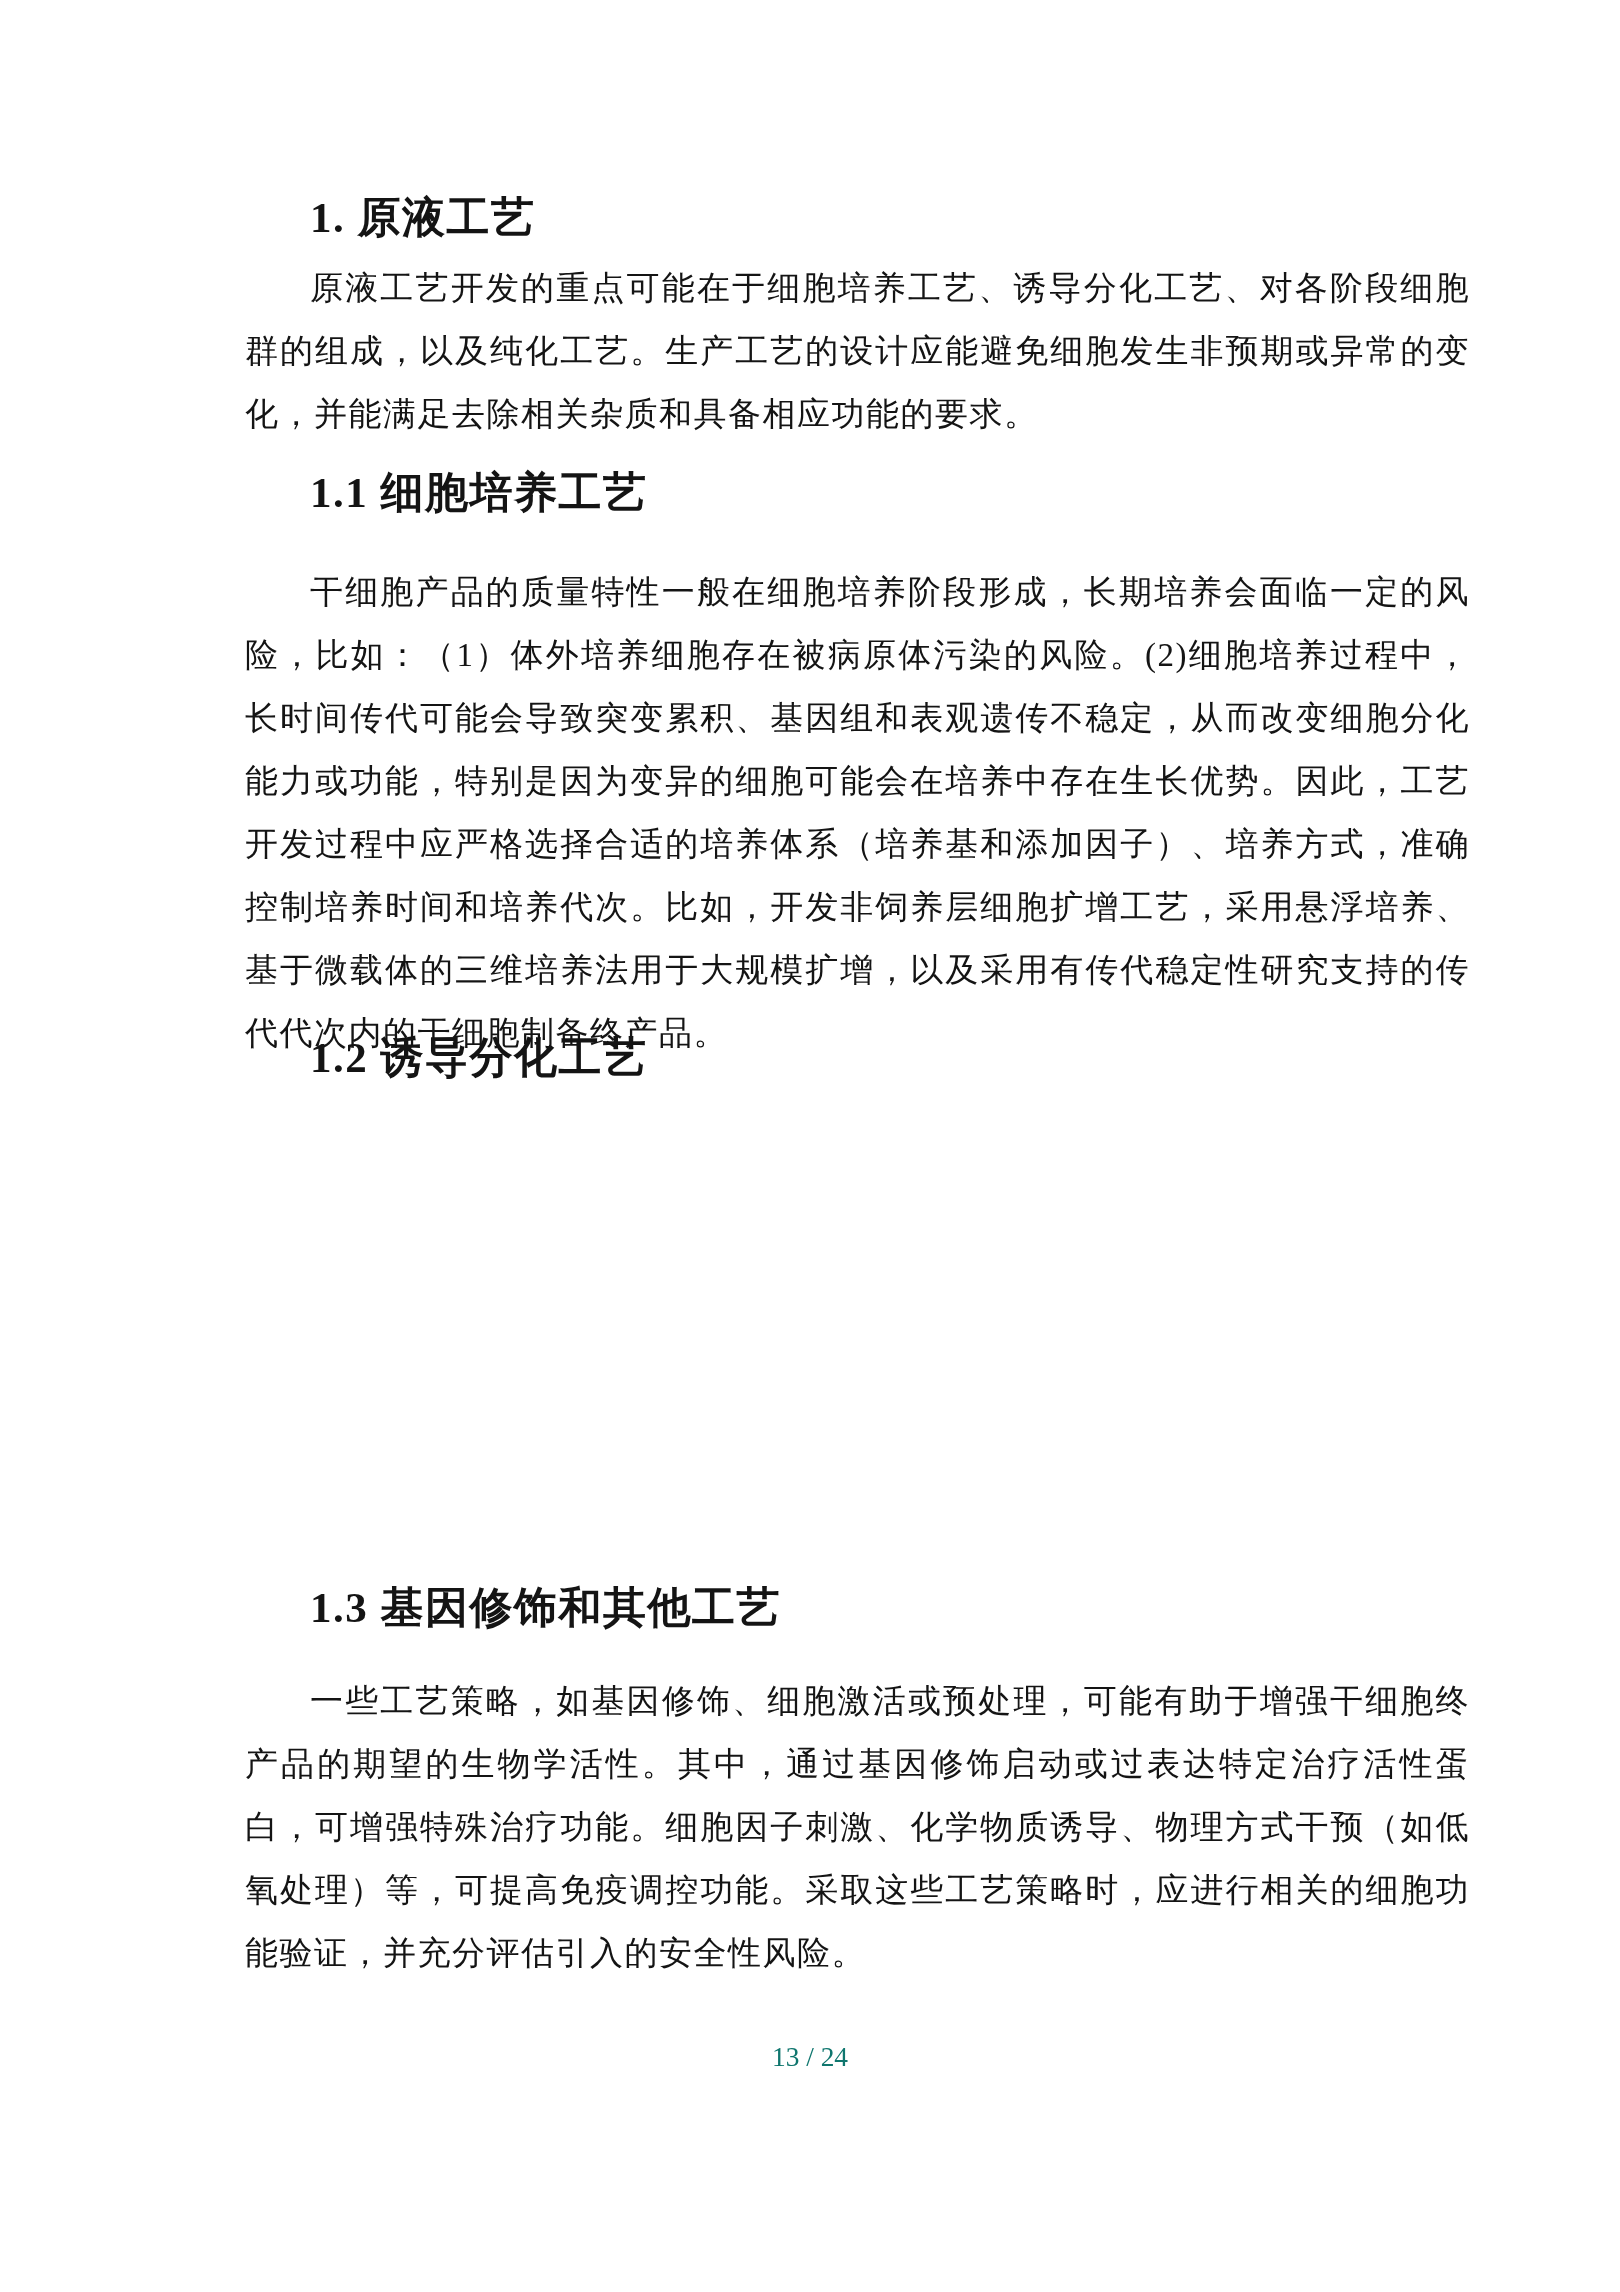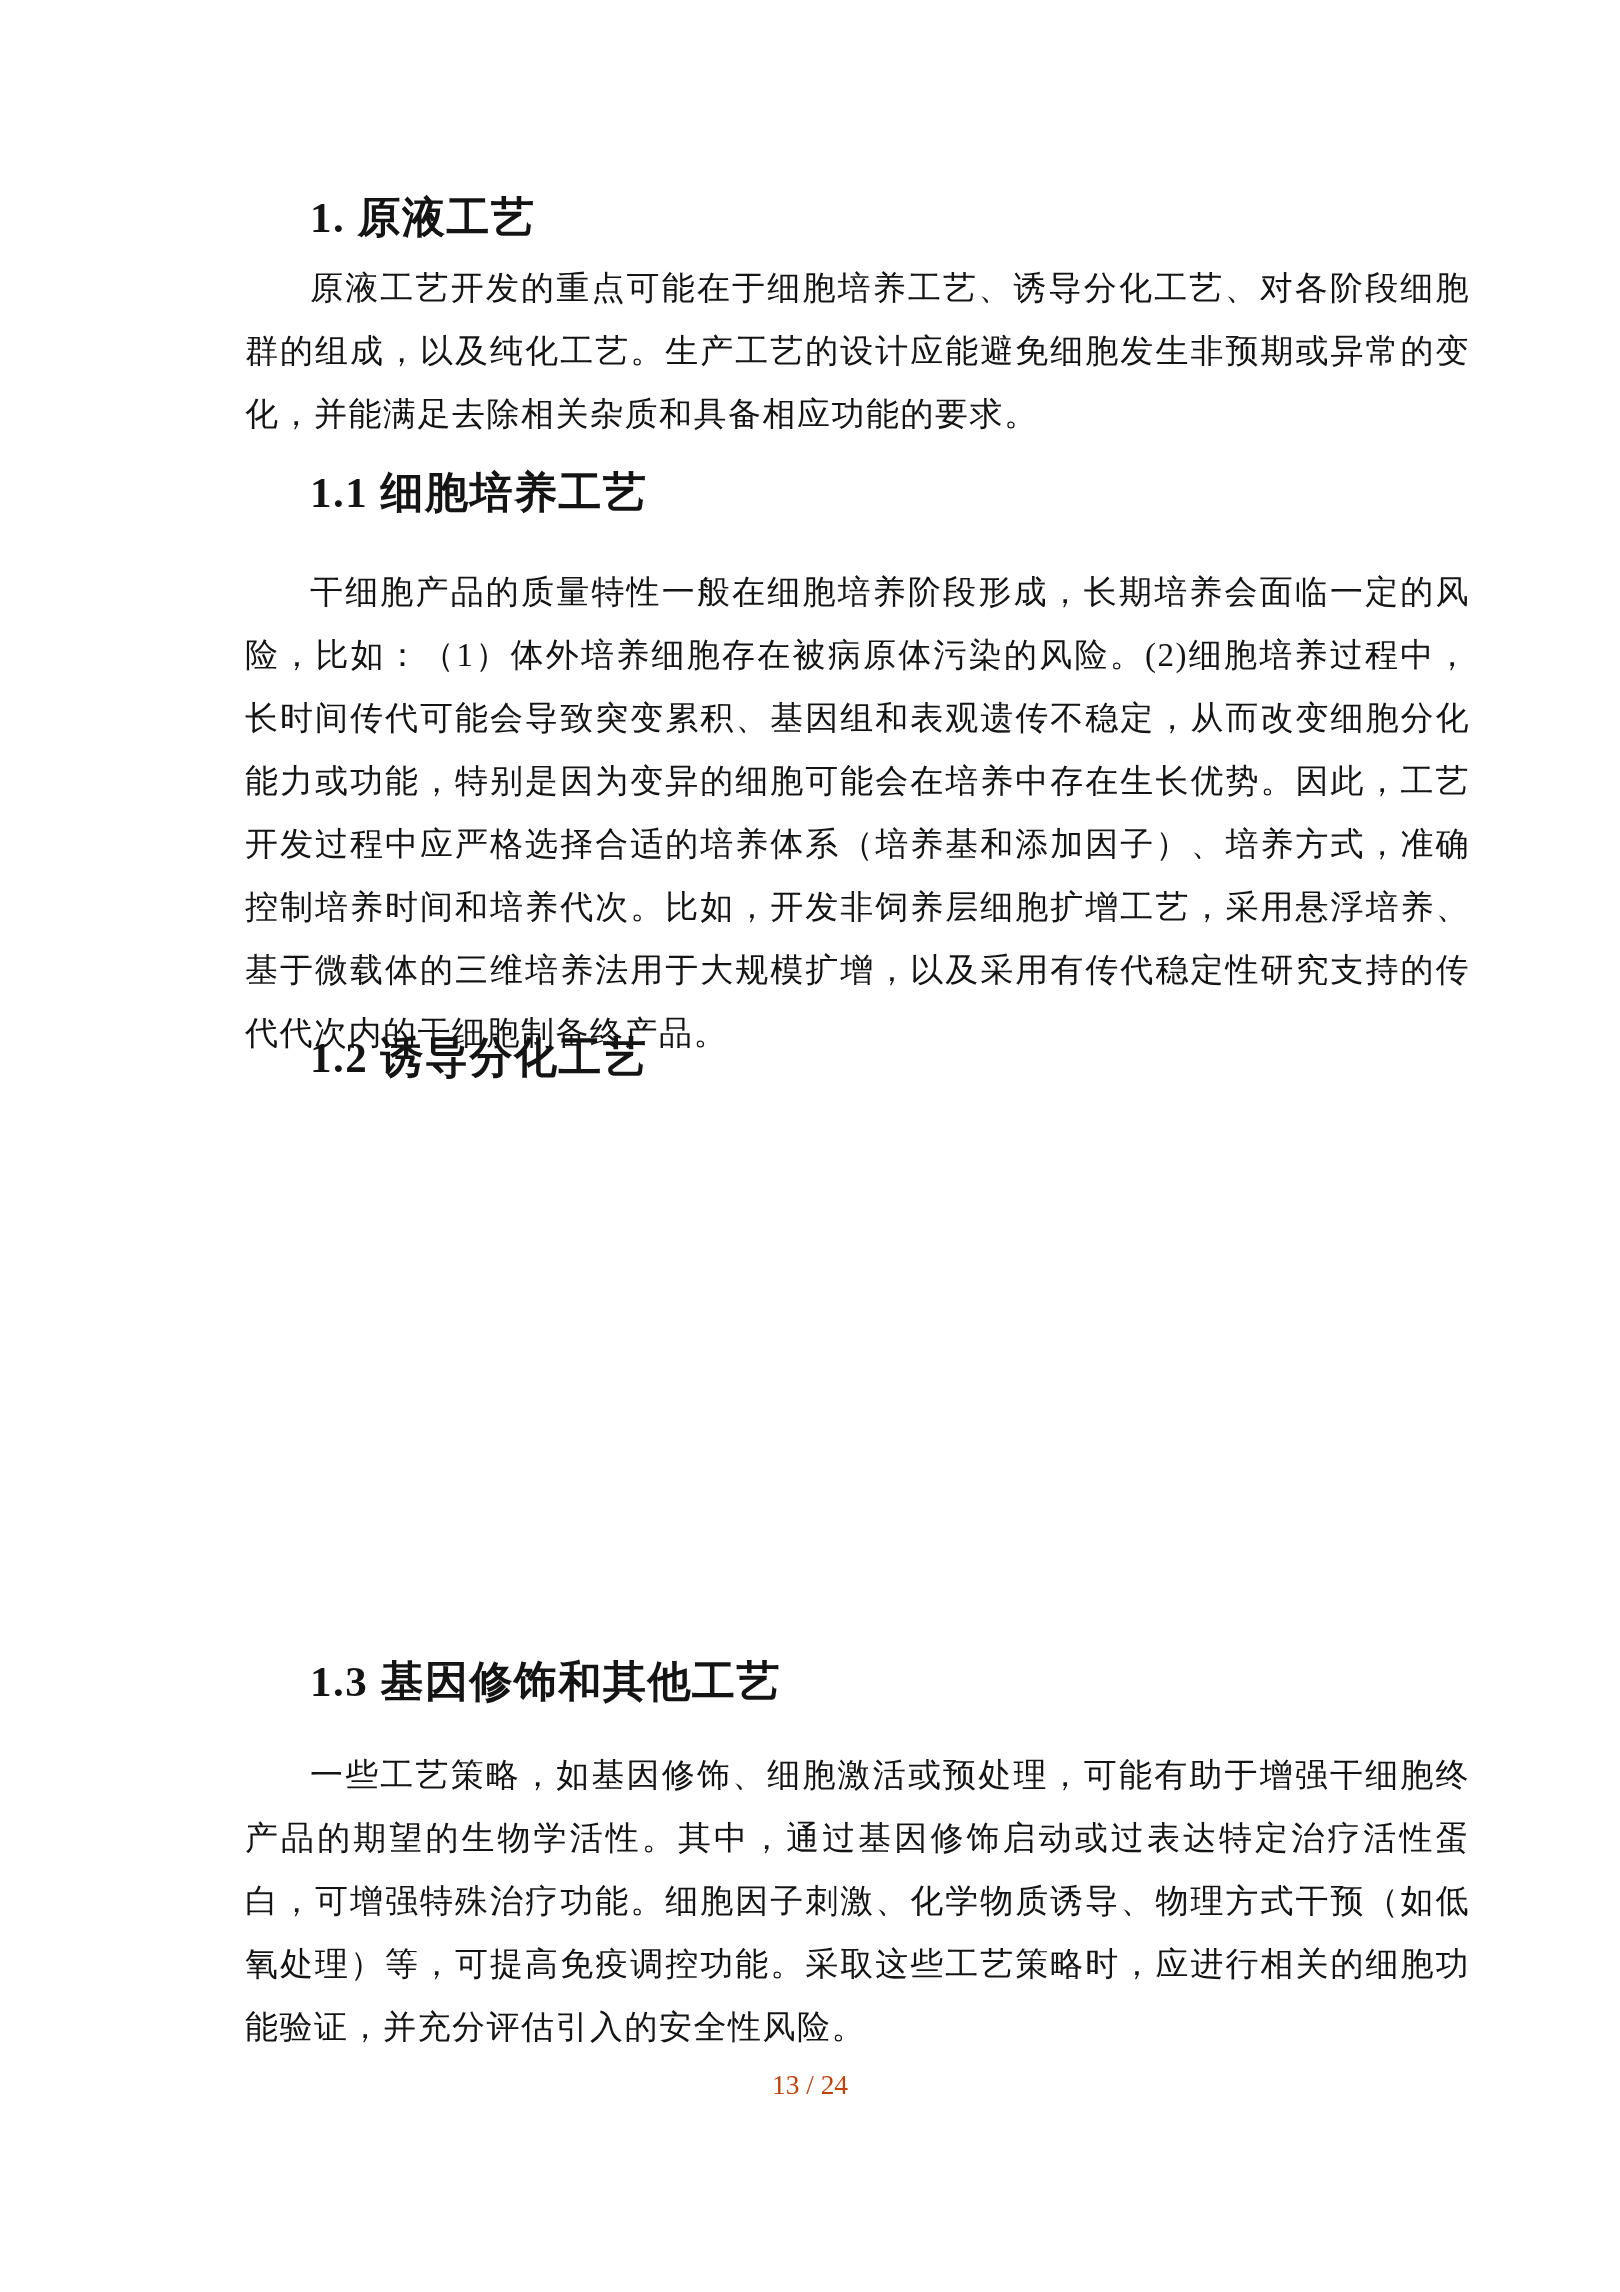--- a/index.html
+++ b/index.html
@@ -38,32 +38,31 @@
     text-justify: inter-character;
     text-indent: 65px;
     word-break: break-all;
   }
   #sec0 { top: 198px; }
   #sec0 .sec-body { margin-top: 19.6px; }
   #sec1 { top: 473px; font-family: Liberation Serif, serif; }
   #sec1 .sec-body { margin-top: 49px; }
   #sec2 { top: 1038px; }
   #sec2 .sec-body { margin-top: 41px; }
-  #sec3 { top: 1662px; }
+  #sec3 { top: 1588px; }
   #sec3 .sec-body { margin-top: 43px; }
   .footer {
     position: absolute;
     top: 2041px;
     left: 0;
     width: 100%;
     text-align: center;
     font-size: 27.4px;
     line-height: 33px;
-    color: #c2410c;
-    margin-top: 28px;
+    color: #0f766e;
   }
 </style>
 </head>
 <body>
 
 <div class="page">
 
   <section class="section" id="sec0">
     <h1 class="sec-heading">1. 原液工艺</h1>
     <p class="sec-body">原液工艺开发的重点可能在于细胞培养工艺、诱导分化工艺、对各阶段细胞群的组成，以及纯化工艺。生产工艺的设计应能避免细胞发生非预期或异常的变化，并能满足去除相关杂质和具备相应功能的要求。</p>

